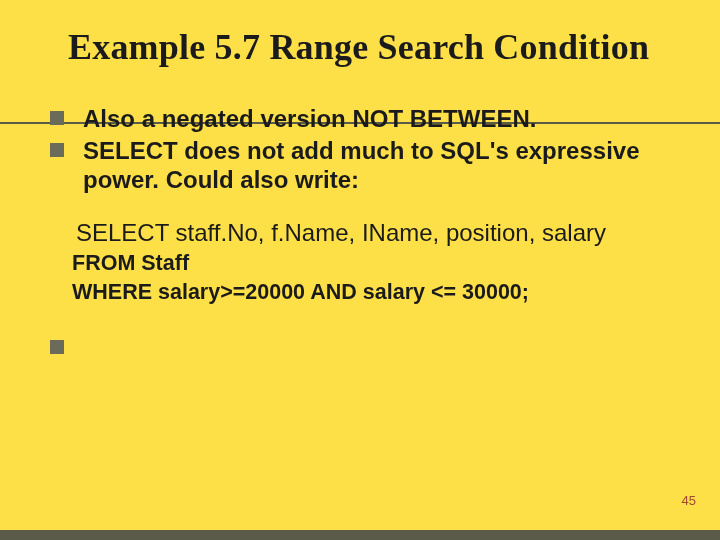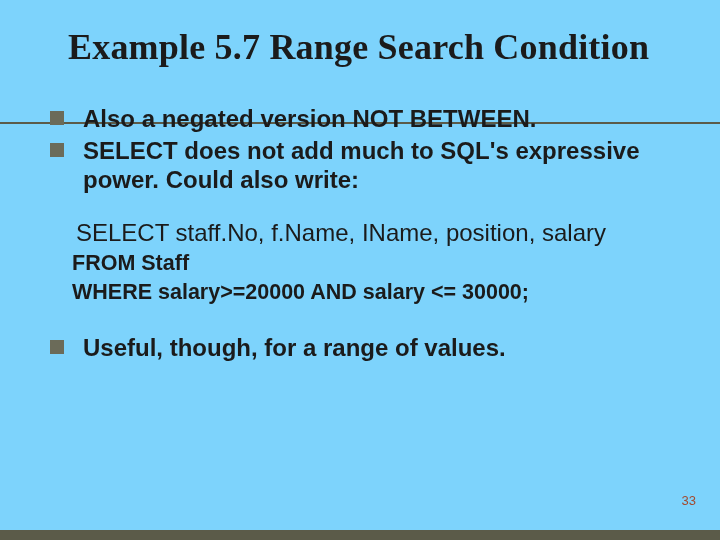--- a/index.html
+++ b/index.html
@@ -6,21 +6,21 @@
   html, body { width: 720px; height: 540px; }
   body {
     font-family: Arial, "Helvetica Neue", Helvetica, sans-serif;
     background: #ffffff;
     position: relative;
     overflow: hidden;
   }
   .slide {
     width: 720px;
     height: 540px;
-    background: #7dd3fc;
+    background: #fde047;
     border-bottom: 10px solid #5b5b49;
     position: relative;
     padding: 18px 44px 0 44px;
   }
   .ruled {
     position: absolute;
     left: 0;
     top: 122px;
     width: 720px;
     height: 2px;
@@ -108,21 +108,20 @@
       <div class="sql-select">
         <span class="indent">SELECT staff.No, f.Name, IName, position, salary</span>
       </div>
       <div class="sql-fromwhere">FROM Staff</div>
       <div class="sql-fromwhere">WHERE salary&gt;=20000 AND salary &lt;= 30000;</div>
     </div>
 
     <ul class="bullets final">
       <li>
         <span class="sqbullet"></span>
-        <span>Useful, though, for a range of values.</span>
       </li>
     </ul>
 
   </div>
 
-  <div class="pagenum">33</div>
+  <div class="pagenum">45</div>
 
 </div>
 
 </body></html>

